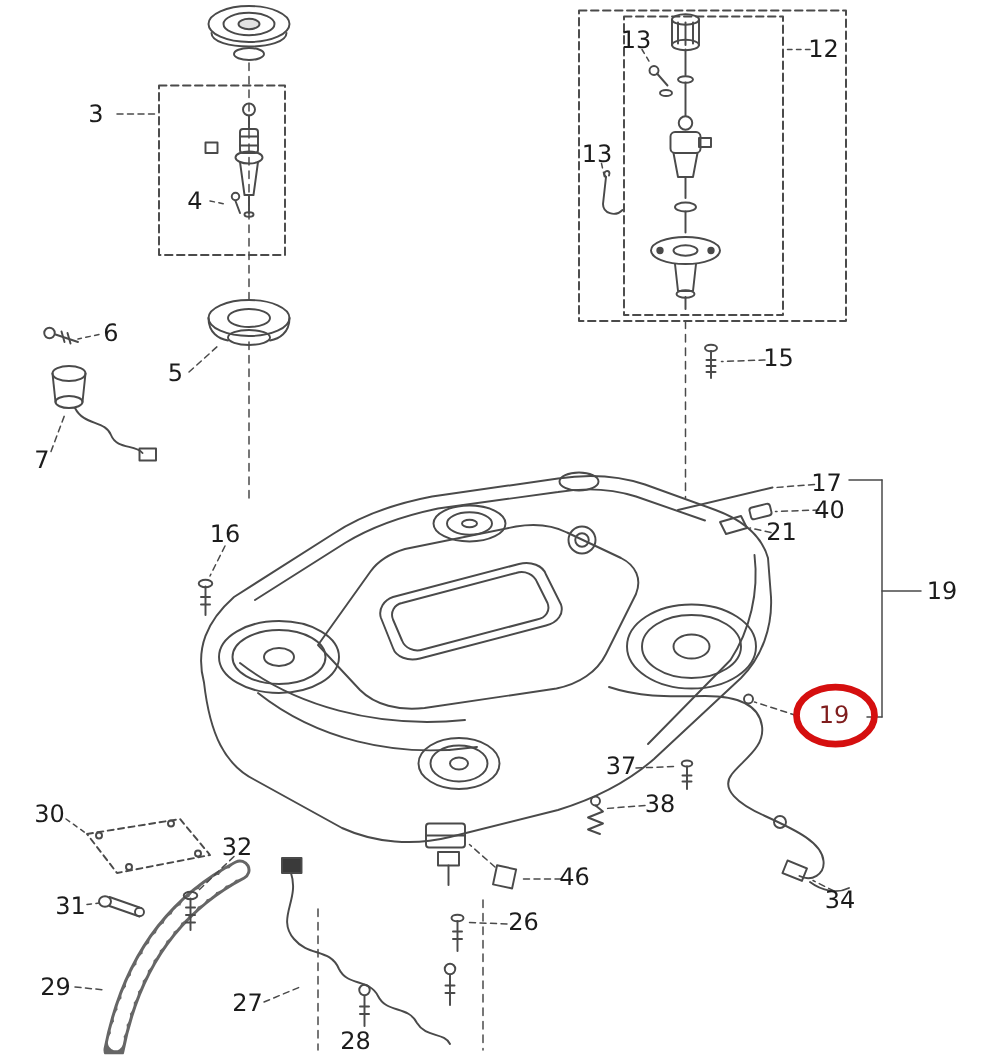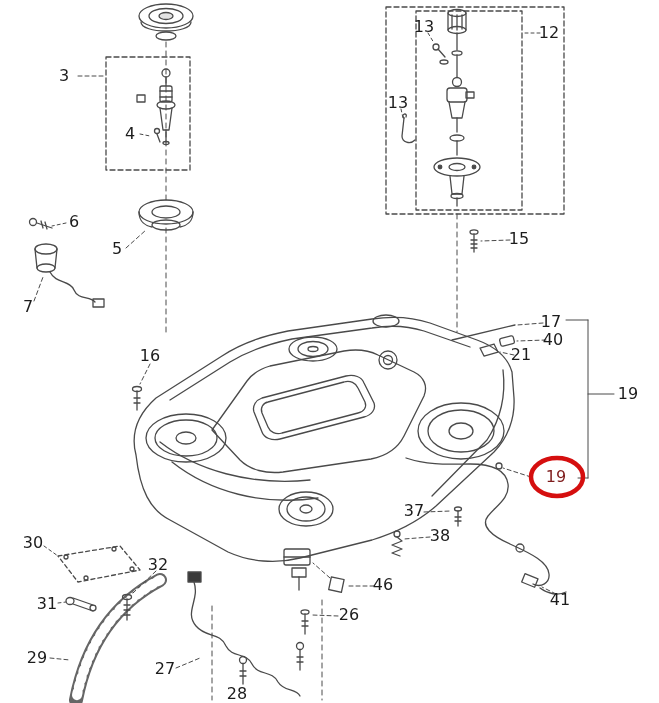--- a/index.html
+++ b/index.html
@@ -314,21 +314,21 @@
 <div class="callout" style="left:549px;top:33px">12</div>
 <div class="callout" style="left:424px;top:27px">13</div>
 <div class="callout" style="left:398px;top:103px">13</div>
 <div class="callout" style="left:519px;top:239px">15</div>
 <div class="callout" style="left:150px;top:356px">16</div>
 <div class="callout" style="left:551px;top:322px">17</div>
 <div class="callout" style="left:628px;top:394px">19</div>
 <div class="callout highlighted" style="left:556px;top:477px">19</div>
 <div class="callout" style="left:553px;top:340px">40</div>
 <div class="callout" style="left:521px;top:355px">21</div>
-<div class="callout" style="left:560px;top:600px">41</div>
+<div class="callout" style="left:560px;top:600px">34</div>
 <div class="callout" style="left:414px;top:511px">37</div>
 <div class="callout" style="left:440px;top:536px">38</div>
 <div class="callout" style="left:383px;top:585px">46</div>
 <div class="callout" style="left:349px;top:615px">26</div>
 <div class="callout" style="left:165px;top:669px">27</div>
 <div class="callout" style="left:237px;top:694px">28</div>
 <div class="callout" style="left:37px;top:658px">29</div>
 <div class="callout" style="left:33px;top:543px">30</div>
 <div class="callout" style="left:47px;top:604px">31</div>
 <div class="callout" style="left:158px;top:565px">32</div>

